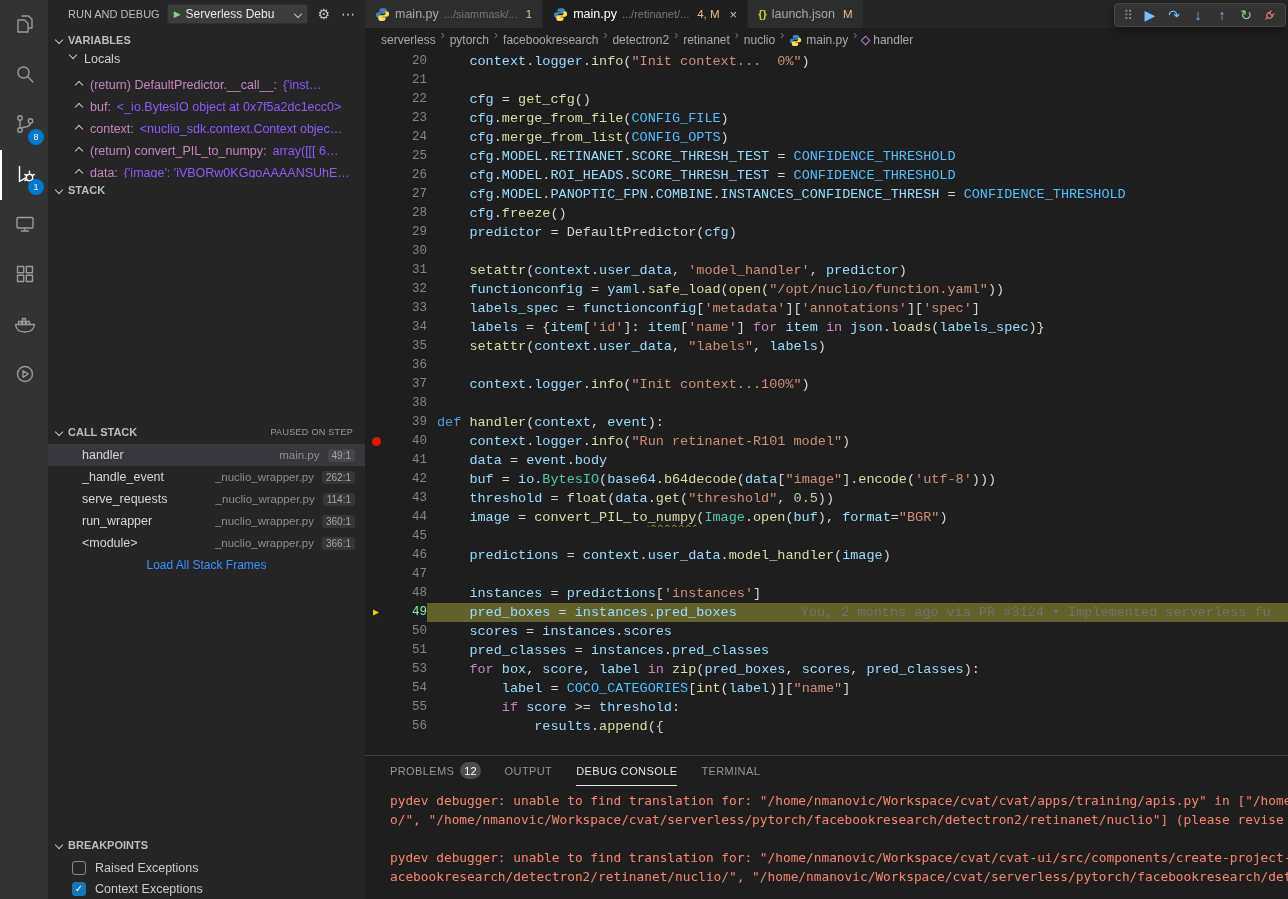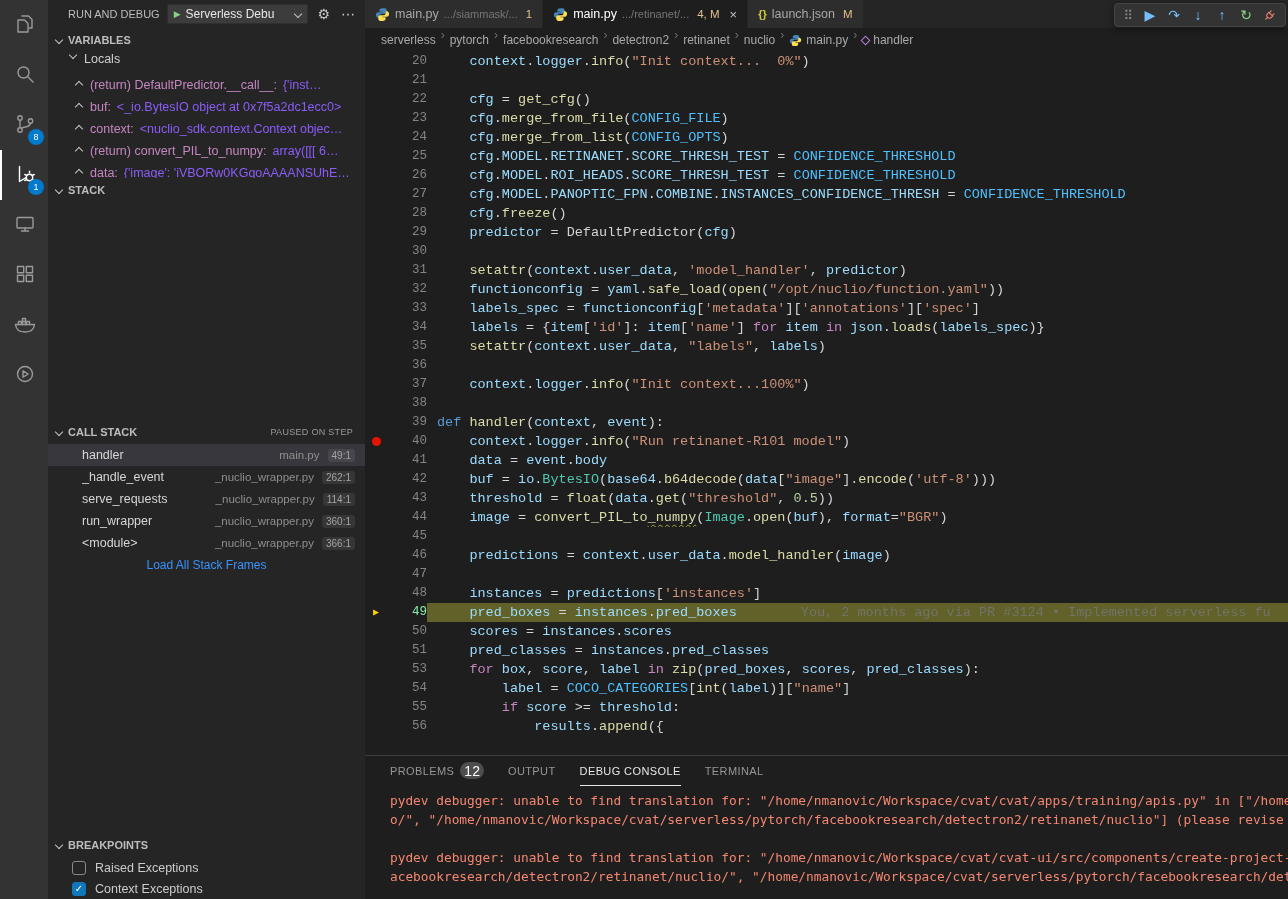--- a/index.html
+++ b/index.html
@@ -83,21 +83,21 @@
   .tk-p{color:#d4d4d4}.tk-v{color:#9cdcfe}.tk-f{color:#dcdcaa}.tk-k{color:#569cd6}.tk-c{color:#c586c0}
   .tk-s{color:#ce9178}.tk-n{color:#b5cea8}.tk-C{color:#4fc1ff}.tk-t{color:#4ec9b0}
   .tk-u{color:#dcdcaa;text-decoration:underline wavy #a8a835 1px;text-underline-offset:3px}
   .blame{color:#73736a;margin-left:64px}
 
   
   .panel{flex:1;border-top:1px solid #3f3f3f;display:flex;flex-direction:column;min-height:0;background:#1e1e1e}
   .panel-tabs{height:30px;flex:none;display:flex;align-items:stretch;gap:24px;padding-left:25px;font-size:11px;letter-spacing:.4px;color:#969696}
   .panel-tab{display:flex;align-items:center;gap:6px;cursor:pointer;border-bottom:1px solid transparent}
   .panel-tab.active{color:#e7e7e7;border-bottom-color:#e7e7e7}
-  .pill{background:#4d4d4d;color:#fff;border-radius:9px;min-width:17px;height:17px;font-size:14px;display:flex;align-items:center;justify-content:center;padding:0 4px;letter-spacing:0}
+  .pill{background:#4d4d4d;color:#fff;border-radius:9px;min-width:17px;height:17px;font-size:11px;display:flex;align-items:center;justify-content:center;padding:0 4px;letter-spacing:0}
   .panel-content{flex:1;overflow:hidden;padding:5px 0 0 25px;font-family:"DejaVu Sans Mono","Liberation Mono",monospace;font-size:12.8px;line-height:19px;color:#f48771}
   .console-line{white-space:pre;height:19px;overflow:hidden}
 </style>
 </head>
 <body>
 
 <div class="app">
 
   <div class="activity-bar" id="activityBar">
       <div class="ab-item">

